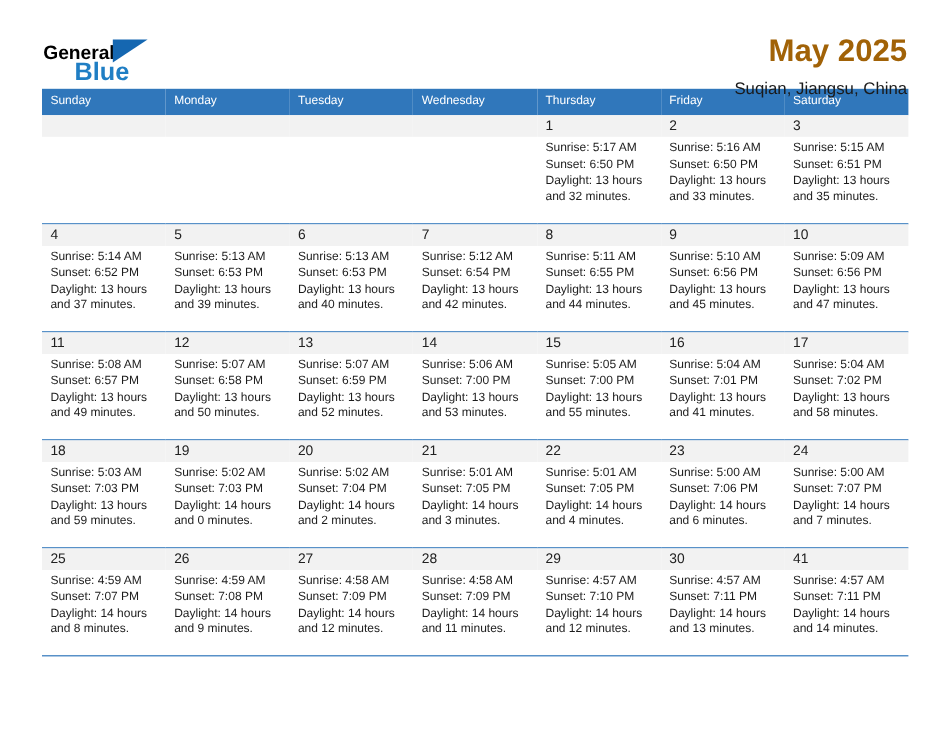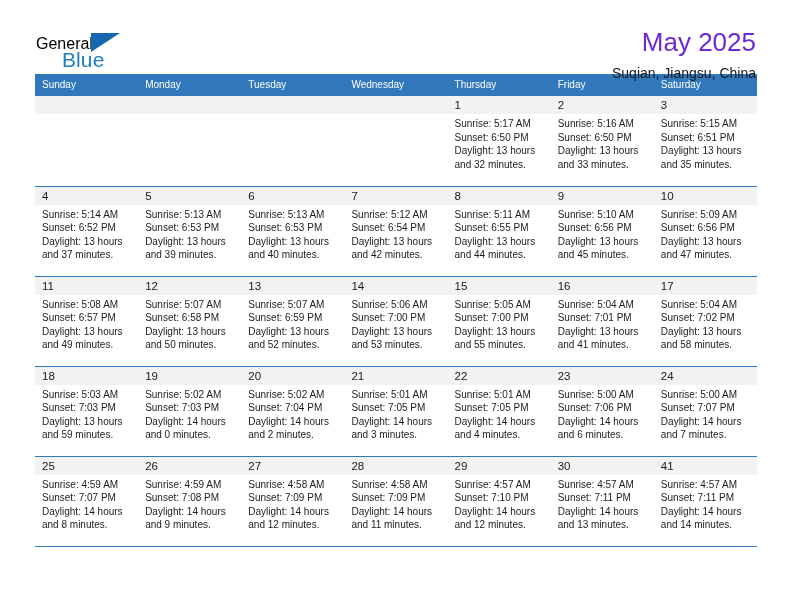--- a/index.html
+++ b/index.html
@@ -27,20 +27,21 @@
     position: relative;
     height: 74px;
     padding: 0 36px;
   }
   .brand {
     position: absolute;
     left: 36px;
     top: 33px;
     line-height: 1;
     user-select: none;
+    font-weight: bold;
   }
   .brand-flag {
     display: inline-block;
     width: 0;
     height: 0;
     border-left: 29px solid #1567b1;
     border-bottom: 19px solid transparent;
     vertical-align: -3px;
     margin-left: -2px;
   }
@@ -53,23 +54,23 @@
     letter-spacing: 0.1px;
   }
   .title-block {
     position: absolute;
     right: 36px;
     top: 28px;
     text-align: right;
   }
   .cal-title {
     font-size: 26px;
-    color: #6d28d9;
+    color: #a16207;
     line-height: 1.1;
-    font-weight: normal;
+    font-weight: bold;
     margin: 0;
   }
   .cal-subtitle {
     font-size: 14px;
     color: #1a1a1a;
     margin: 9px 0 0 0;
     line-height: 1.1;
     font-weight: normal;
   }
 

